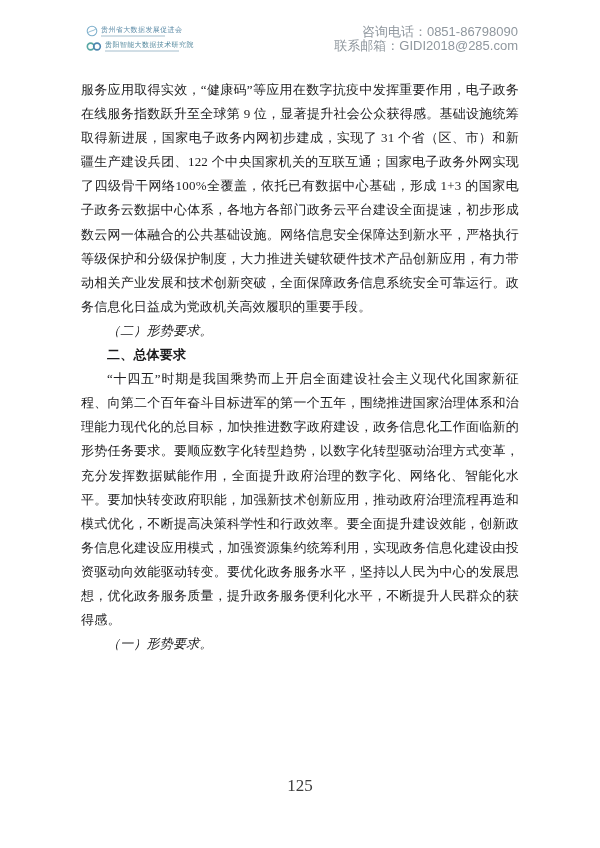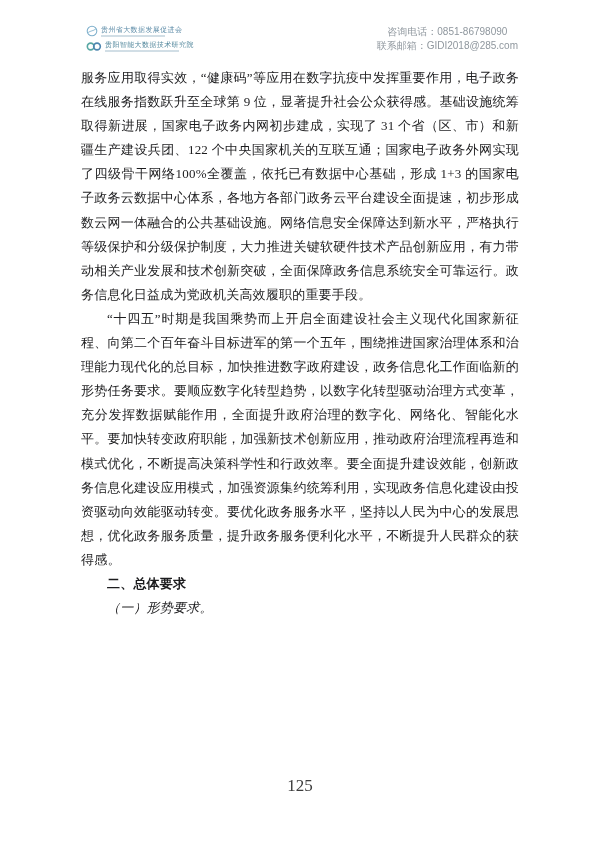--- a/index.html
+++ b/index.html
@@ -40,31 +40,31 @@
     margin-top: 1px;
     height: 2px;
     background: linear-gradient(90deg, #c2d3dd, #c2d3dd);
     opacity: 0.75;
   }
   .w64 { width: 64px; }
   .w74 { width: 74px; }
 
   .contact {
     font-family: "Liberation Sans", sans-serif;
-    font-size: 10px;
+    font-size: 13px;
     line-height: 13.5px;
     color: #8f979e;
-    text-align: center;
+    text-align: right;
     white-space: nowrap;
   }
 
   
   .content {
     position: absolute;
-    top: 66px;
+    top: 78px;
     left: 81px;
     right: 81px;
   }
   .content p {
     margin: 0;
     font-size: 13px;
     line-height: 24.1px;
     text-align: justify;
     color: #1c1c1e;
     letter-spacing: 0.2px;
@@ -118,20 +118,21 @@
     </div>
 
     <div class="contact">
       <div>咨询电话：0851-86798090</div>
       <div>联系邮箱：GIDI2018@285.com</div>
     </div>
   </div>
 
   <div class="content">
     <p>服务应用取得实效，“健康码”等应用在数字抗疫中发挥重要作用，电子政务在线服务指数跃升至全球第 9 位，显著提升社会公众获得感。基础设施统筹取得新进展，国家电子政务内网初步建成，实现了 31 个省（区、市）和新疆生产建设兵团、122 个中央国家机关的互联互通；国家电子政务外网实现了四级骨干网络100%全覆盖，依托已有数据中心基础，形成 1+3 的国家电子政务云数据中心体系，各地方各部门政务云平台建设全面提速，初步形成数云网一体融合的公共基础设施。网络信息安全保障达到新水平，严格执行等级保护和分级保护制度，大力推进关键软硬件技术产品创新应用，有力带动相关产业发展和技术创新突破，全面保障政务信息系统安全可靠运行。政务信息化日益成为党政机关高效履职的重要手段。</p>
+    <p class="indent kai">（二）形势要求。</p>
+    <p class="indent sec">二、总体要求</p>
     <p class="indent">“十四五”时期是我国乘势而上开启全面建设社会主义现代化国家新征程、向第二个百年奋斗目标进军的第一个五年，围绕推进国家治理体系和治理能力现代化的总目标，加快推进数字政府建设，政务信息化工作面临新的形势任务要求。要顺应数字化转型趋势，以数字化转型驱动治理方式变革，充分发挥数据赋能作用，全面提升政府治理的数字化、网络化、智能化水平。要加快转变政府职能，加强新技术创新应用，推动政府治理流程再造和模式优化，不断提高决策科学性和行政效率。要全面提升建设效能，创新政务信息化建设应用模式，加强资源集约统筹利用，实现政务信息化建设由投资驱动向效能驱动转变。要优化政务服务水平，坚持以人民为中心的发展思想，优化政务服务质量，提升政务服务便利化水平，不断提升人民群众的获得感。</p>
-    <p class="indent sec">二、总体要求</p>
     <p class="indent kai">（一）形势要求。</p>
   </div>
 
   <div class="footer">125</div>
 
 </div>
 
 </body></html>

